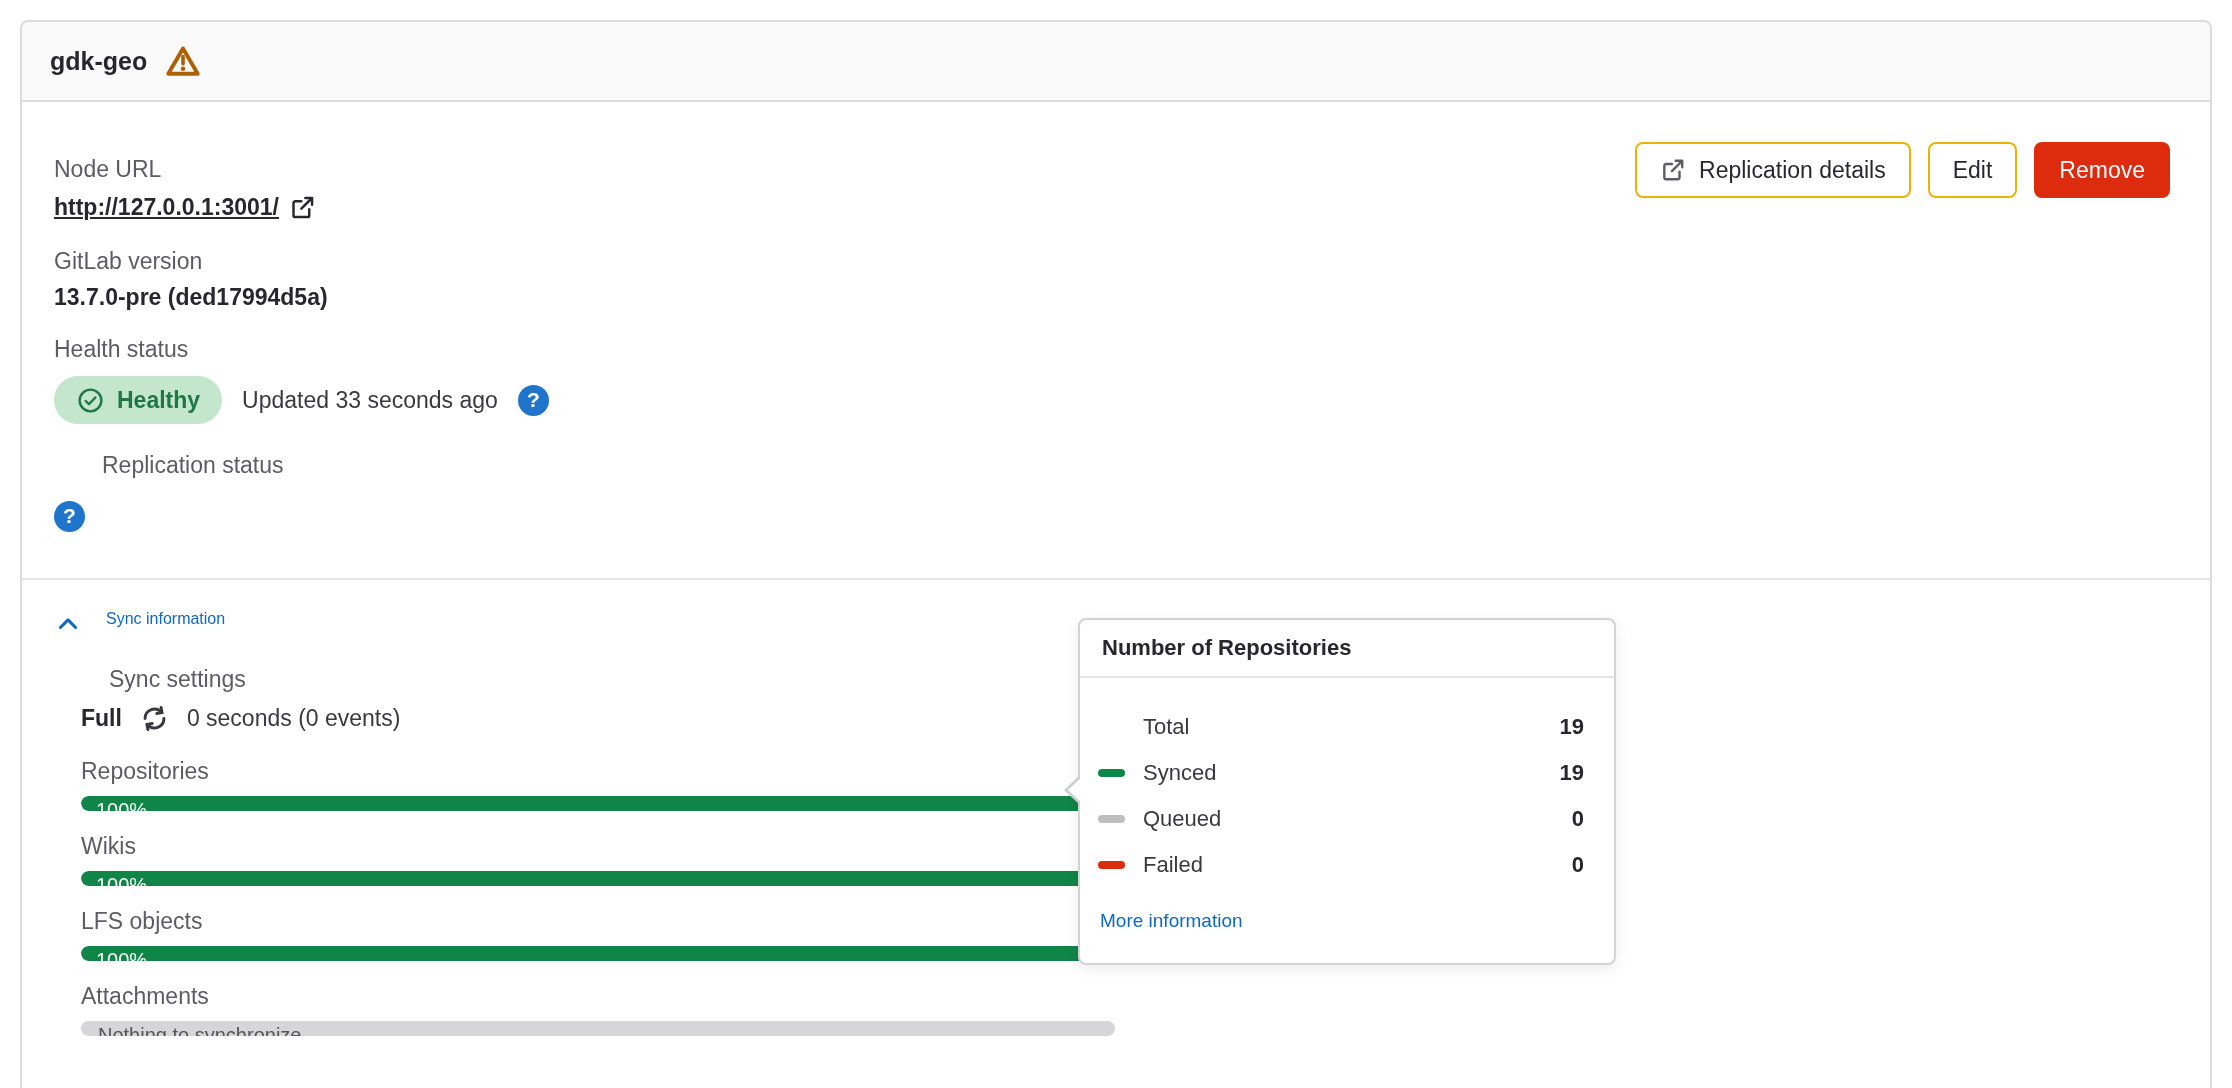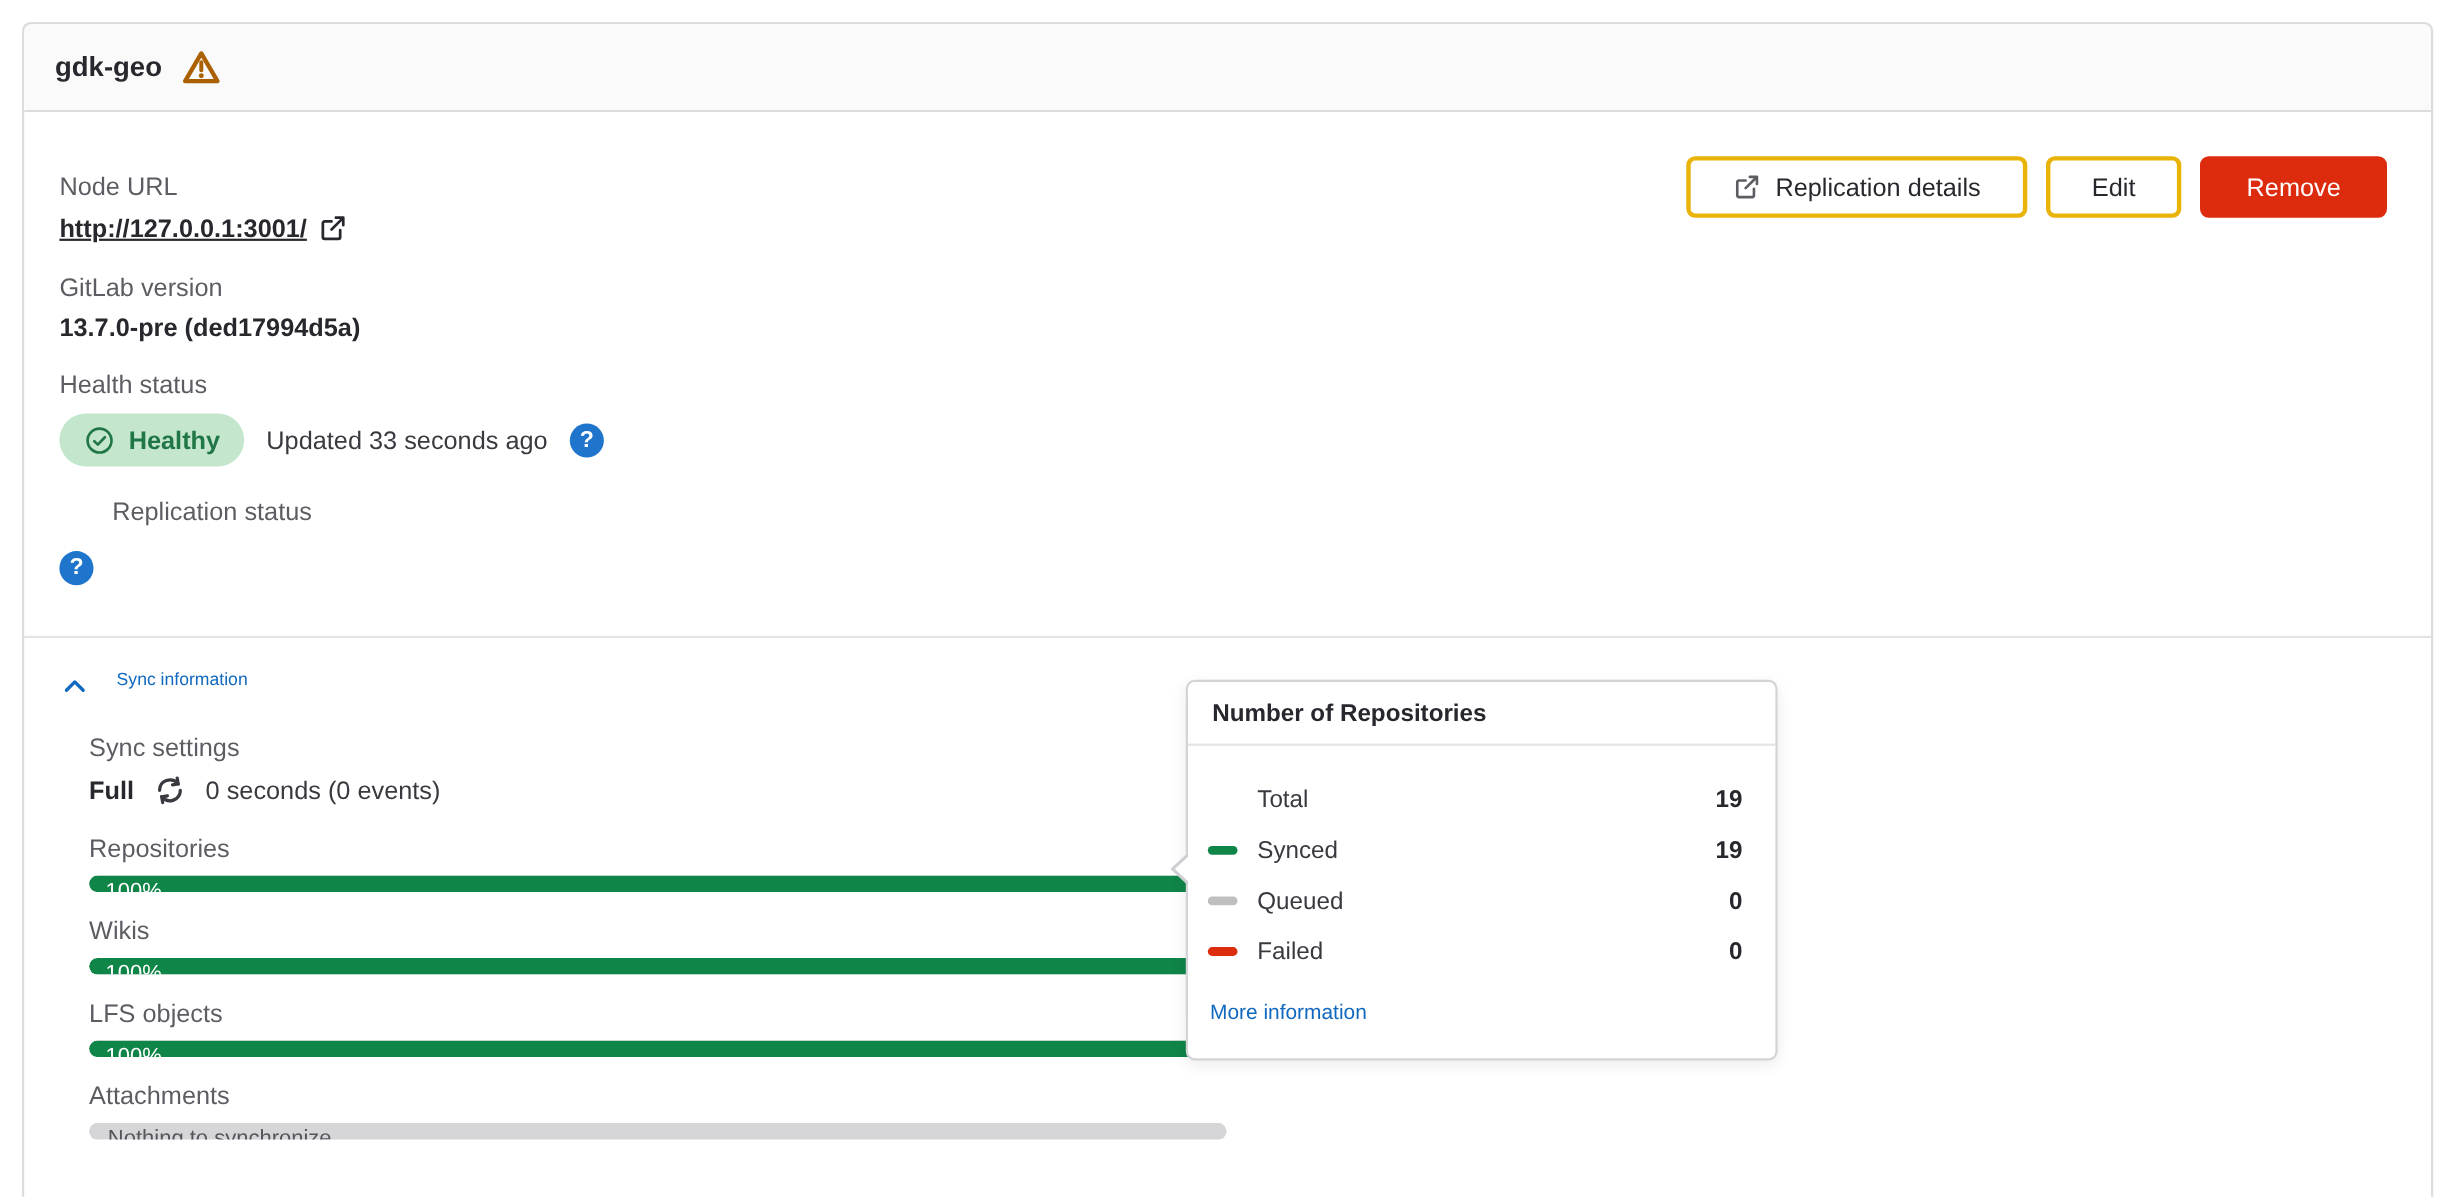--- a/index.html
+++ b/index.html
@@ -14,21 +14,21 @@
     height: 80px; background: #fafafa; border-bottom: 2px solid #dcdcde;
     border-radius: 7px 7px 0 0; display: flex; align-items: center; gap: 18px; padding: 0 28px;
   }
   .card-title { font-size: 25px; font-weight: bold; color: #28272d; }
   .warning-icon svg { display: block; }
 
   .section { padding: 30px 40px 38px 32px; position: relative; }
   .section-details { border-bottom: 2px solid #e3e3e6; }
 
   .label { color: #5d5c63; line-height: 30px; margin-top: 22px; }
-  .label:first-child { margin-top: 0; }
+  .label:first-child { margin-top: 0; margin-left: 28px; }
   .value { font-weight: bold; color: #28272d; line-height: 30px; margin-top: 6px; }
 
   .url-row { margin-top: 6px; height: 34px; display: flex; align-items: center; }
   .node-url { font-weight: bold; color: #28272d; text-decoration: underline; display: inline-flex; align-items: center; gap: 10px; cursor: pointer; }
   .node-url svg { display: block; }
 
   .label-replication { margin-top: 26px; margin-left: 48px; }
 
   .badge-row { margin-top: 12px; display: flex; align-items: center; gap: 20px; height: 48px; }
   .badge {
@@ -38,21 +38,21 @@
   .badge svg { display: block; }
   .updated-text { color: #3a393f; }
   .help {
     width: 31px; height: 31px; border-radius: 50%; background: #1f75cb; color: #fff;
     font-size: 21px; font-weight: bold; display: inline-flex; align-items: center; justify-content: center;
     cursor: pointer; flex: none;
   }
 
   .actions { position: absolute; top: 40px; right: 40px; display: flex; gap: 17px; }
   .btn {
-    height: 56px; padding: 0 38px; background: #fff; border: 4px solid #eab308; border-radius: 8px;
+    height: 56px; padding: 0 23px; background: #fff; border: 2px solid #eab308; border-radius: 8px;
     font-family: inherit; font-size: 23px; color: #28272d; display: inline-flex; align-items: center;
     gap: 13px; cursor: pointer; white-space: nowrap;
   }
   .btn svg { display: block; }
   .btn-danger { background: #dd2b0e; border-color: #dd2b0e; color: #fff; }
 
   .sync-toggle { display: inline-flex; align-items: flex-start; gap: 24px; color: #1068bf; font-size: 16px; cursor: pointer; }
   .sync-toggle svg { display: block; }
   .sync-content { margin-left: 27px; margin-top: 20px; }
 

